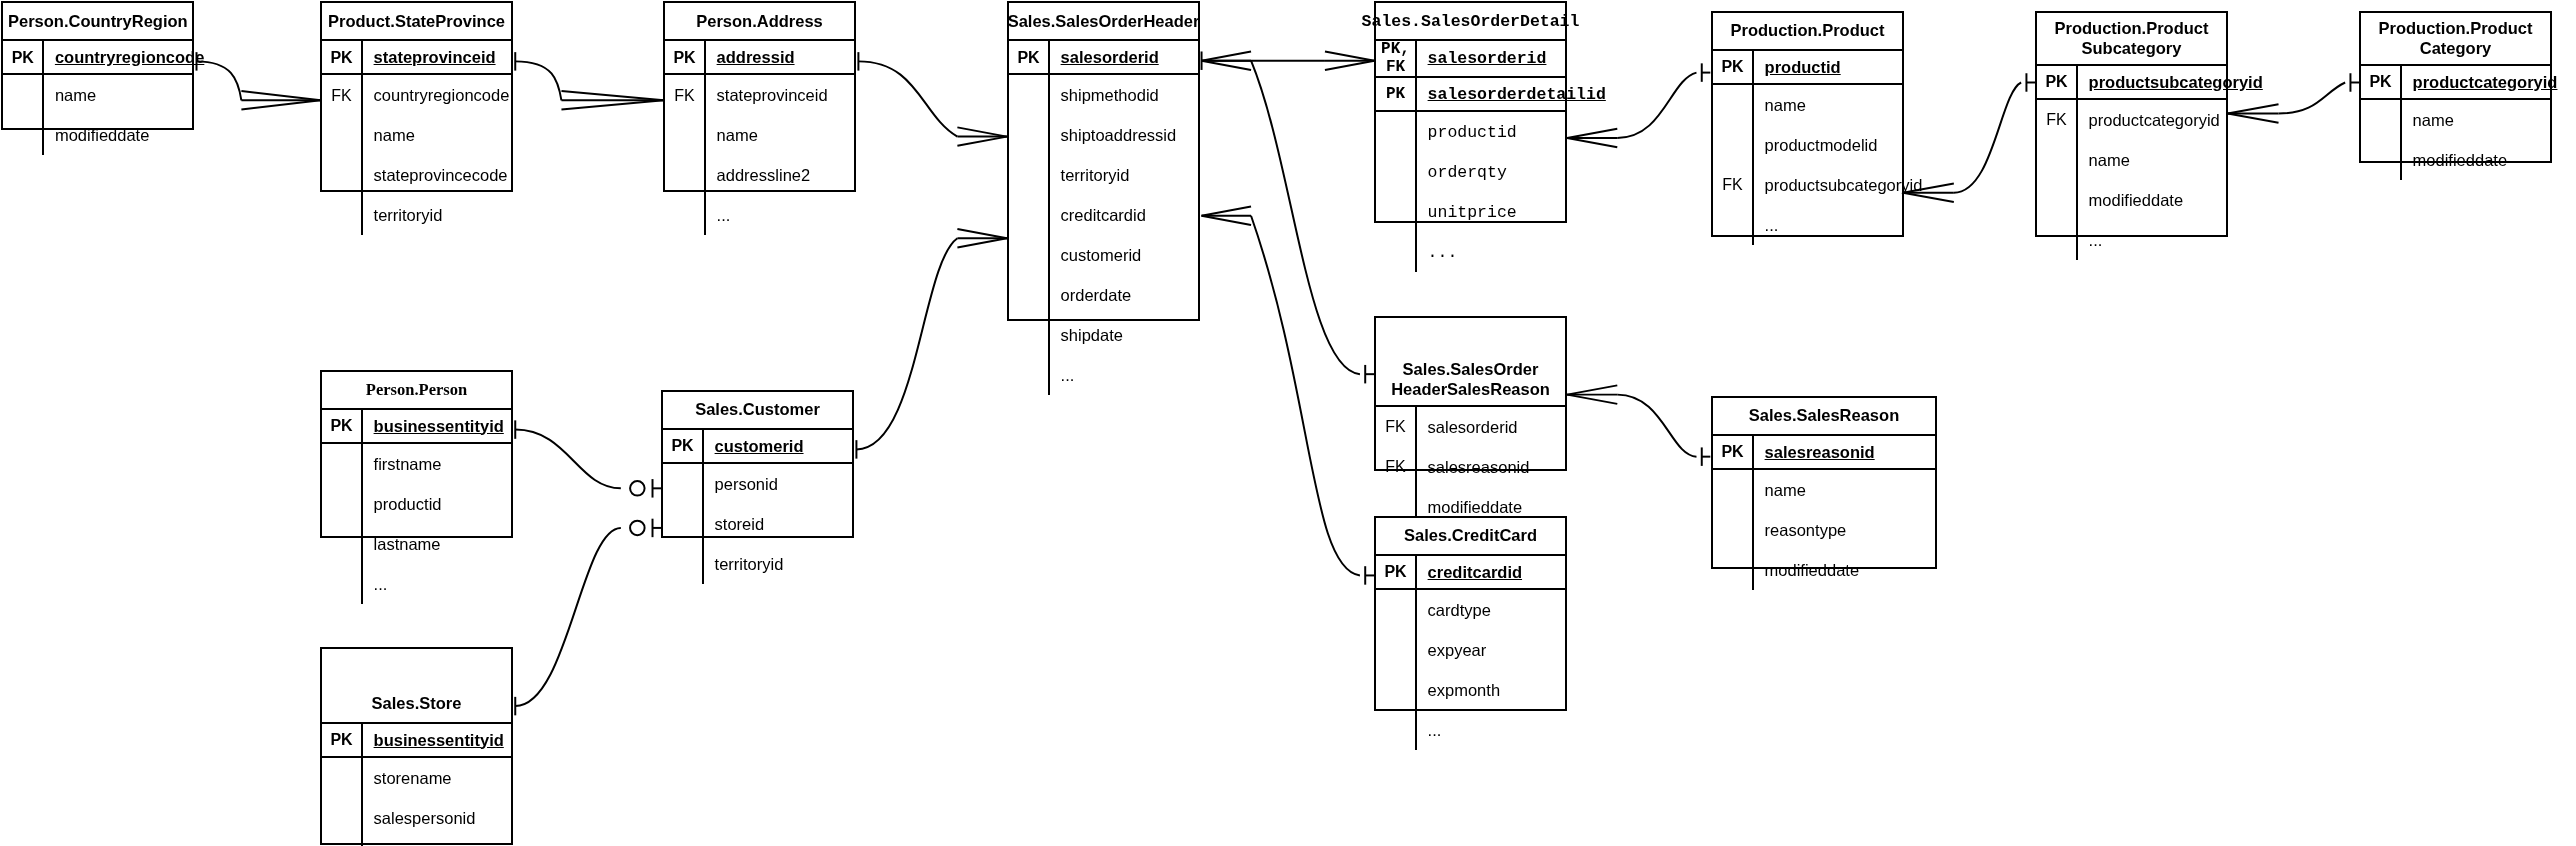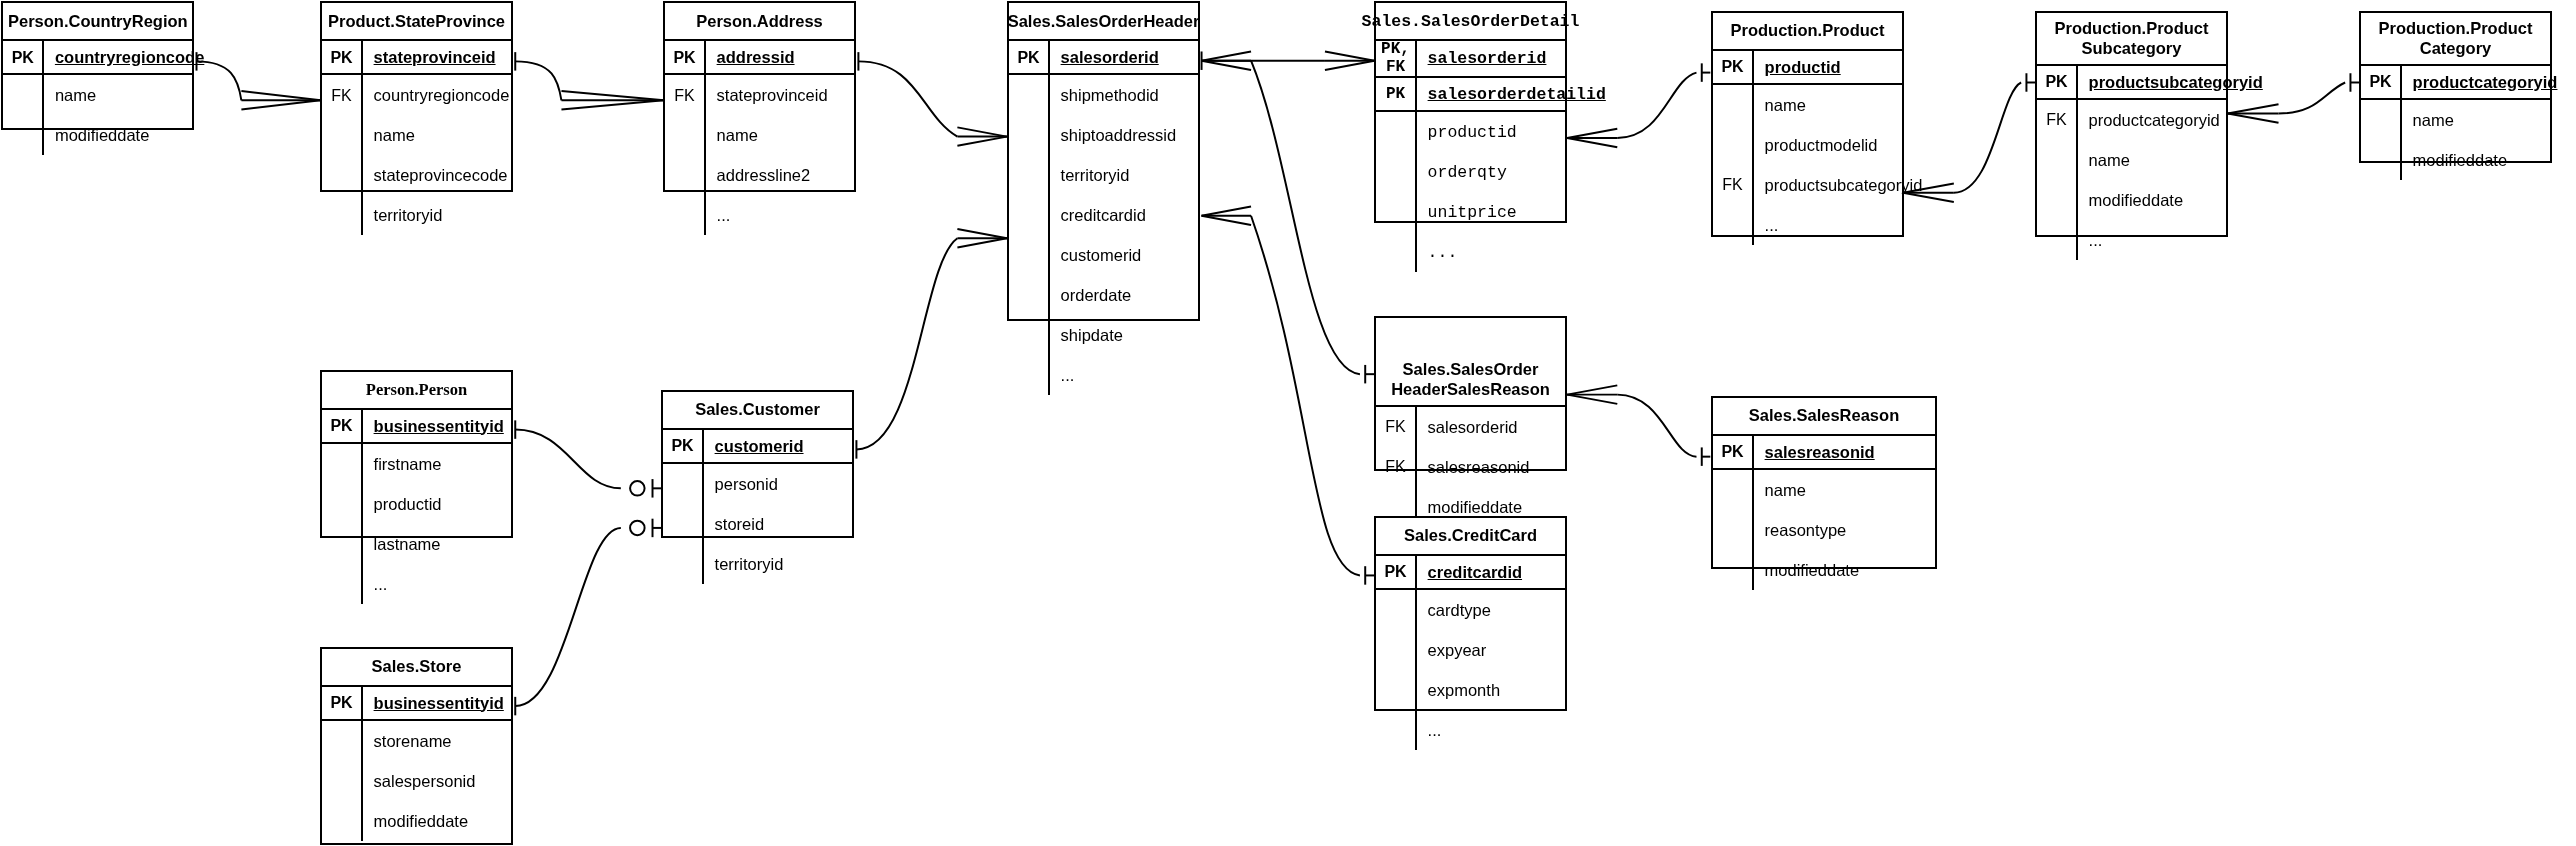--- a/index.html
+++ b/index.html
@@ -472,21 +472,21 @@
             <div class="key-cell"></div>
             <div class="name-cell">storeid</div>
           </div>
           <div class="attr-row">
             <div class="key-cell"></div>
             <div class="name-cell">territoryid</div>
           </div>
         </div>
       </div>
       <div class="entity" style="left: 320px; top: 647px; width: 193px; height: 198px;">
-        <div class="ent-title" style="height: 38px; flex: 0 0 38px;">Sales.Store</div>
+        <div class="ent-title" style="height: 38px; flex: 0 0 38px; margin-top: 37px;">Sales.Store</div>
         <div class="ent-section pk-sec">
           <div class="attr-row">
             <div class="key-cell bold">PK</div>
             <div class="name-cell pk">businessentityid</div>
           </div>
         </div>
         <div class="ent-section body-sec" style="flex: 1 1 auto;">
           <div class="attr-row">
             <div class="key-cell"></div>
             <div class="name-cell">storename</div>

